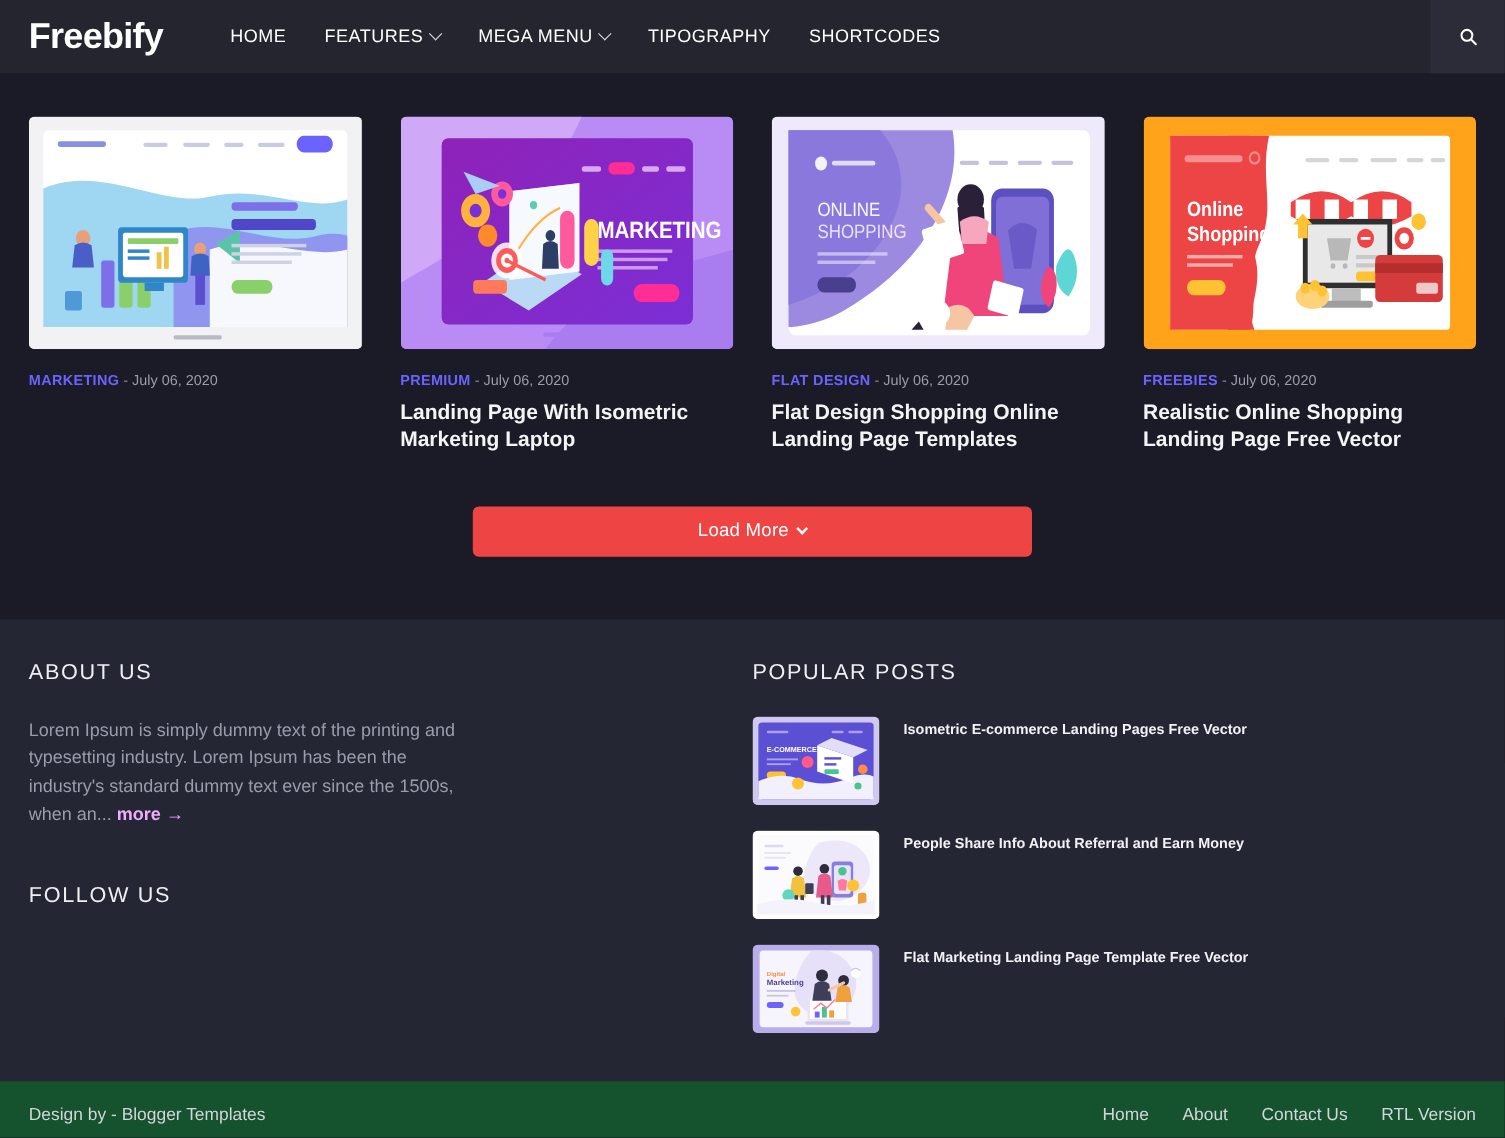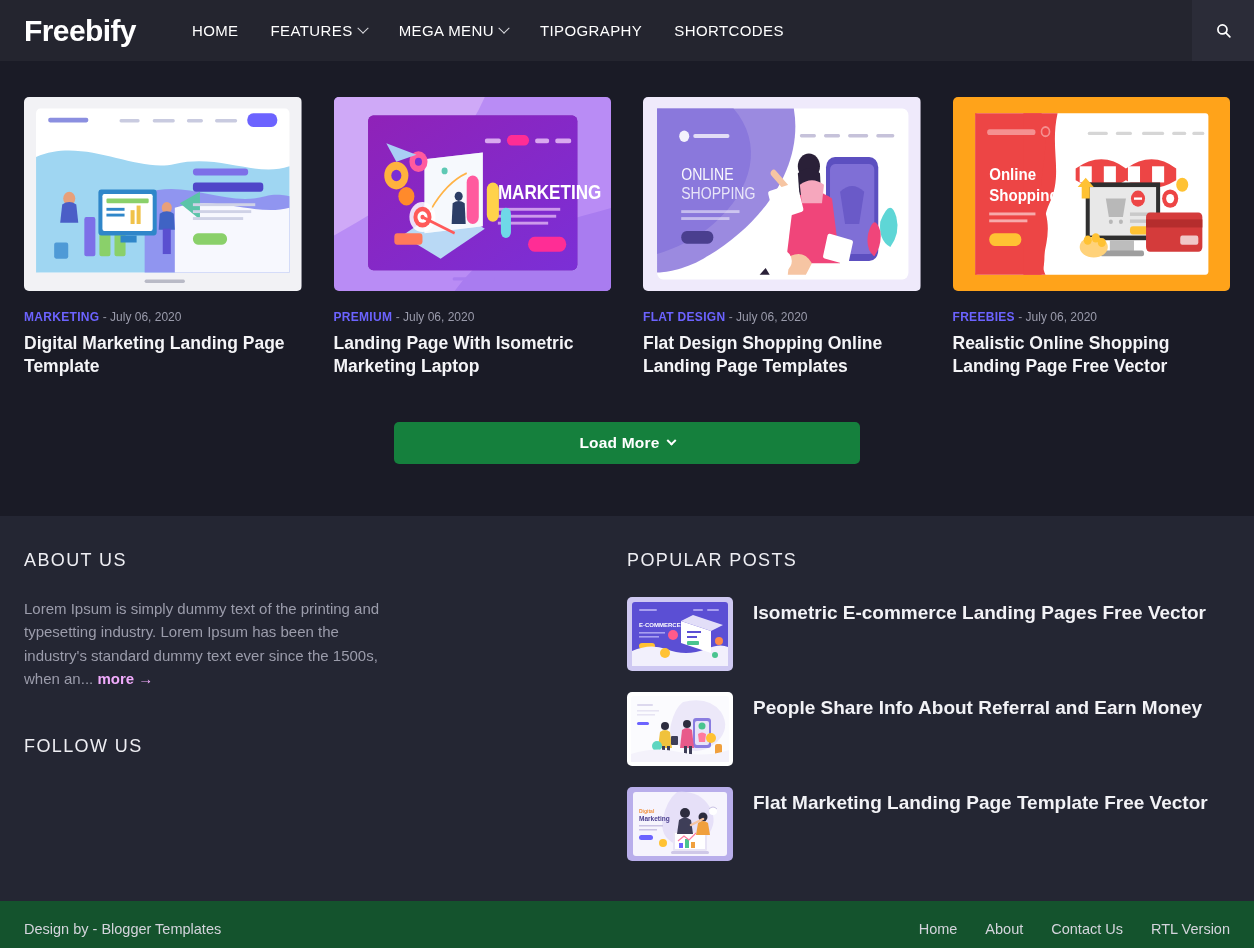--- a/index.html
+++ b/index.html
@@ -110,25 +110,25 @@
     display: flex;
     justify-content: center;
     padding-top: 44px;
     padding-bottom: 52px;
   }
   .loadmore-btn {
     width: 466px;
     height: 42px;
     border: none;
     border-radius: 5px;
-    background: #15803d;
+    background: #ef4444;
     color: #ffffff;
     font-family: "Liberation Sans", sans-serif;
     font-size: 15.5px;
-    font-weight: bold;
+    font-weight: normal;
     letter-spacing: 0.2px;
     display: flex;
     align-items: center;
     justify-content: center;
     gap: 8px;
     cursor: pointer;
   }
   .chev-white {
     display: inline-block;
     width: 7px; height: 7px;
@@ -176,21 +176,21 @@
   .pop-thumb {
     width: 106px;
     height: 74px;
     border-radius: 5px;
     overflow: hidden;
     flex: 0 0 106px;
     background: #2f3040;
   }
   .pop-thumb svg { display: block; width: 100%; height: 100%; }
   .pop-title {
-    font-size: 19px;
+    font-size: 12px;
     line-height: 1.27;
     font-weight: bold;
     color: #f2f2f6;
     padding-top: 4px;
   }
 
   
   .footer-bar {
     height: 55px;
     background: #14532d;
@@ -285,21 +285,20 @@
           <rect x="168" y="118" width="34" height="10" rx="5" fill="#8ad06a"></rect>
           <rect x="30" y="126" width="14" height="14" rx="2" fill="#4f9ad6"></rect>
           <rect x="120" y="158" width="40" height="3" rx="1.5" fill="#b9bac6"></rect>
         </svg>
       </div>
       <div class="meta">
         <span class="cat">MARKETING</span>
         <span class="sep">-</span>
         <span class="date">July 06, 2020</span>
       </div>
-      <h2 class="post-title">Digital Marketing Landing Page Template</h2>
     </article>
 
     <article class="post-card">
       <div class="thumb">
         <svg viewBox="0 0 276 168" preserveAspectRatio="none">
           <rect width="276" height="168" fill="#b98cf5"></rect>
           <path d="M0 0 H150 C120 60, 60 90, 0 120 Z" fill="#cfa9f7"></path>
           <path d="M276 168 H120 C160 120, 220 110, 276 96 Z" fill="#a97cf0"></path>
           <rect x="34" y="16" width="208" height="134" rx="5" fill="#7d1fa8"></rect>
           <rect x="34" y="16" width="208" height="134" rx="5" fill="url(#g2)"></rect>

